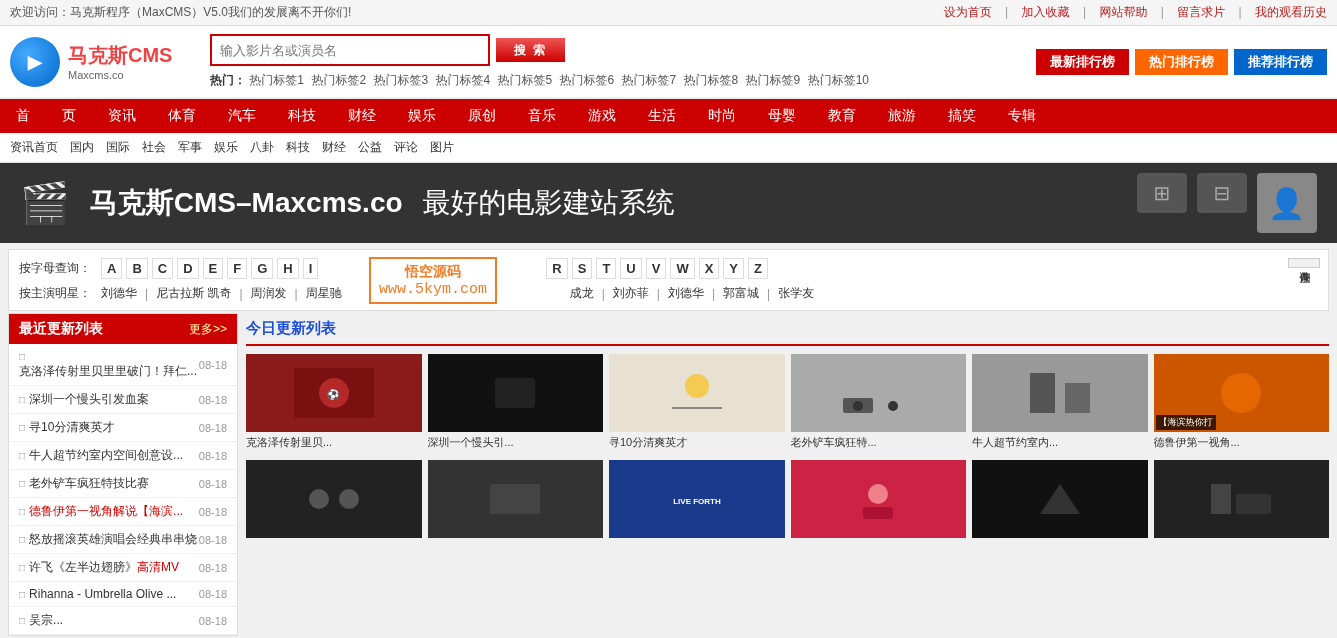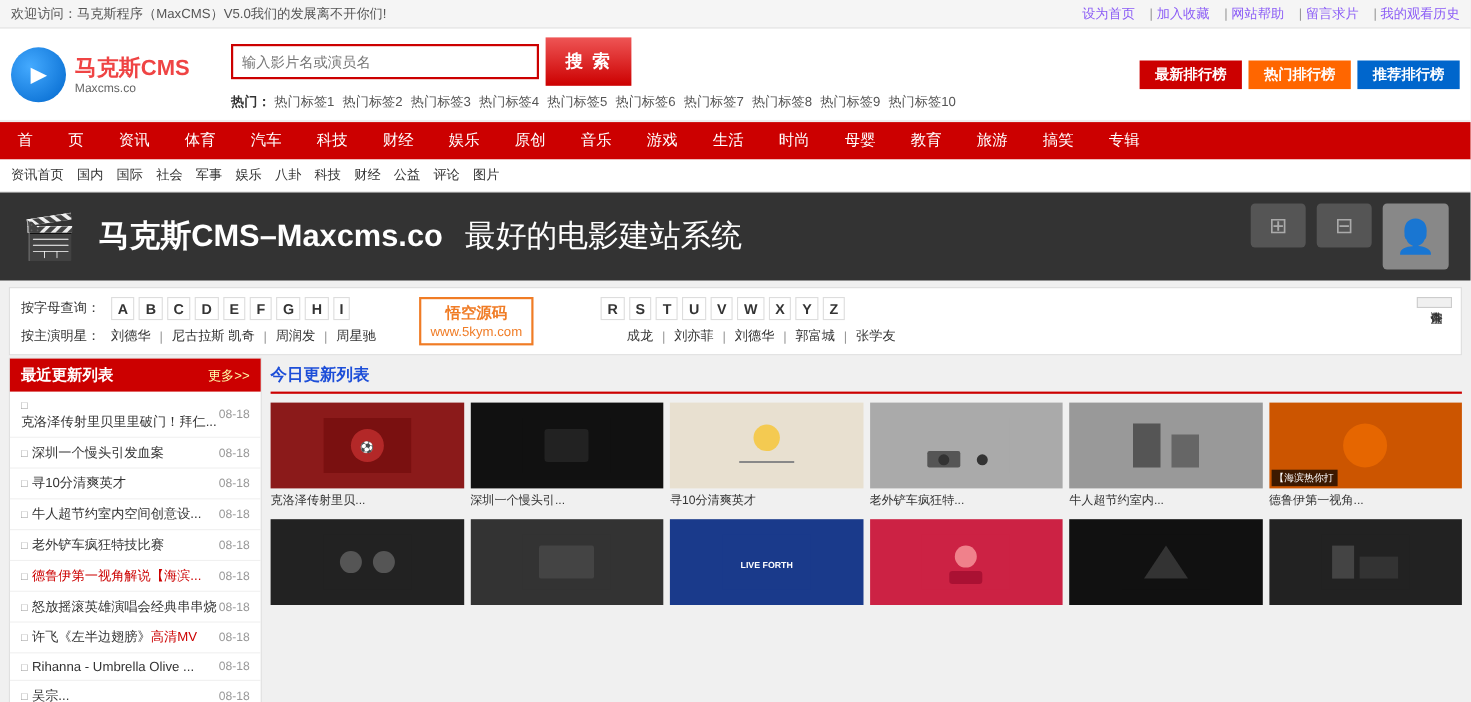--- a/index.html
+++ b/index.html
@@ -1,34 +1,34 @@
 <!DOCTYPE html>
 <html><head>
   <meta charset="utf-8">
   <style>
     * { margin: 0; padding: 0; box-sizing: border-box; }
     body { font-family: Arial, "Microsoft YaHei", sans-serif; font-size: 12px; background: #f0f0f0; color: #333; width: 1337px; overflow-x: hidden; }
 
     
     .top-bar { background: #f5f5f5; border-bottom: 1px solid #ddd; padding: 4px 10px; display: flex; justify-content: space-between; align-items: center; font-size: 12px; color: #555; }
-    .top-bar-links a { color: #8b5cf6; text-decoration: none; }
+    .top-bar-links a { color: #b91c1c; text-decoration: none; margin-left: 10px; }
     .top-bar-links span { color: #999; margin-left: 10px; }
 
     
     .header { background: #fff; padding: 8px 10px; display: flex; align-items: center; gap: 20px; border-bottom: 2px solid #eee; }
     .logo-area { display: flex; align-items: center; gap: 8px; min-width: 180px; }
     .logo-icon { width: 50px; height: 50px; border-radius: 50%; background: radial-gradient(circle at 35% 35%, #4af, #0066cc); display: flex; align-items: center; justify-content: center; color: white; font-size: 18px; font-weight: bold; }
     .logo-text { display: flex; flex-direction: column; }
     .logo-name { font-size: 20px; font-weight: bold; color: #ef4444; }
     .logo-url { font-size: 11px; color: #666; }
 
     .search-area { flex: 1; display: flex; flex-direction: column; gap: 6px; }
     .search-row { display: flex; align-items: center; gap: 6px; }
     .search-input { width: 280px; height: 32px; border: 2px solid #cc0000; padding: 0 8px; font-size: 13px; outline: none; color: #999; }
-    .search-btn { height: 44px; padding: 0 18px; background: linear-gradient(to bottom, #e55, #cc0000); color: white; border: none; font-size: 16px; font-weight: bold; cursor: pointer; letter-spacing: 2px; }
+    .search-btn { height: 24px; padding: 0 18px; background: linear-gradient(to bottom, #e55, #cc0000); color: white; border: none; font-size: 12px; font-weight: bold; cursor: pointer; letter-spacing: 2px; }
     .hot-tags { font-size: 12px; color: #666; }
     .hot-tags span { color: #333; font-weight: bold; }
     .hot-tags a { color: #555; text-decoration: none; margin-right: 4px; }
 
     .rankings { display: flex; flex-direction: column; gap: 6px; align-items: flex-end; min-width: 280px; }
     .ranking-btns { display: flex; gap: 6px; }
     .rank-btn { padding: 4px 14px; border: none; cursor: pointer; font-size: 13px; font-weight: bold; color: white; }
     .rank-btn.red { background: #cc0000; }
     .rank-btn.orange { background: #ff6600; }
     .rank-btn.blue { background: #0066cc; }
@@ -234,21 +234,21 @@
       <a href="#" class="star-link">郭富城</a>
       <span class="star-sep">|</span>
       <a href="#" class="star-link">张学友</a>
     </div>
     <div style="position:absolute;right:8px;top:8px;background:#f0f0f0;border:1px solid #ccc;padding:4px 6px;font-size:11px;color:#333;cursor:pointer;text-align:center;line-height:1.6;writing-mode:vertical-rl;">条件查询</div>
   </div>
 
   <div style="position:absolute;top:0;left:300px;width:250px;height:100%;display:flex;align-items:center;justify-content:center;pointer-events:none;z-index:5;opacity:0.85;">
     <div style="background:#fff;border:2px solid #e60;padding:4px 8px;text-align:center;">
       <div style="font-size:14px;font-weight:bold;color:#e60;">悟空源码</div>
-      <div style="font-size:12px;color:#e60;">www.5kym.com</div>
+      <div style="font-size:15px;color:#e60;font-family:Liberation Mono, monospace;">www.5kym.com</div>
     </div>
   </div>
 </div>
 
 <div class="content-area">
 
   <div class="left-panel">
     <div class="panel-header">
       <span class="panel-header-title">最近更新列表</span>
       <a href="#" class="panel-more">更多&gt;&gt;</a>

